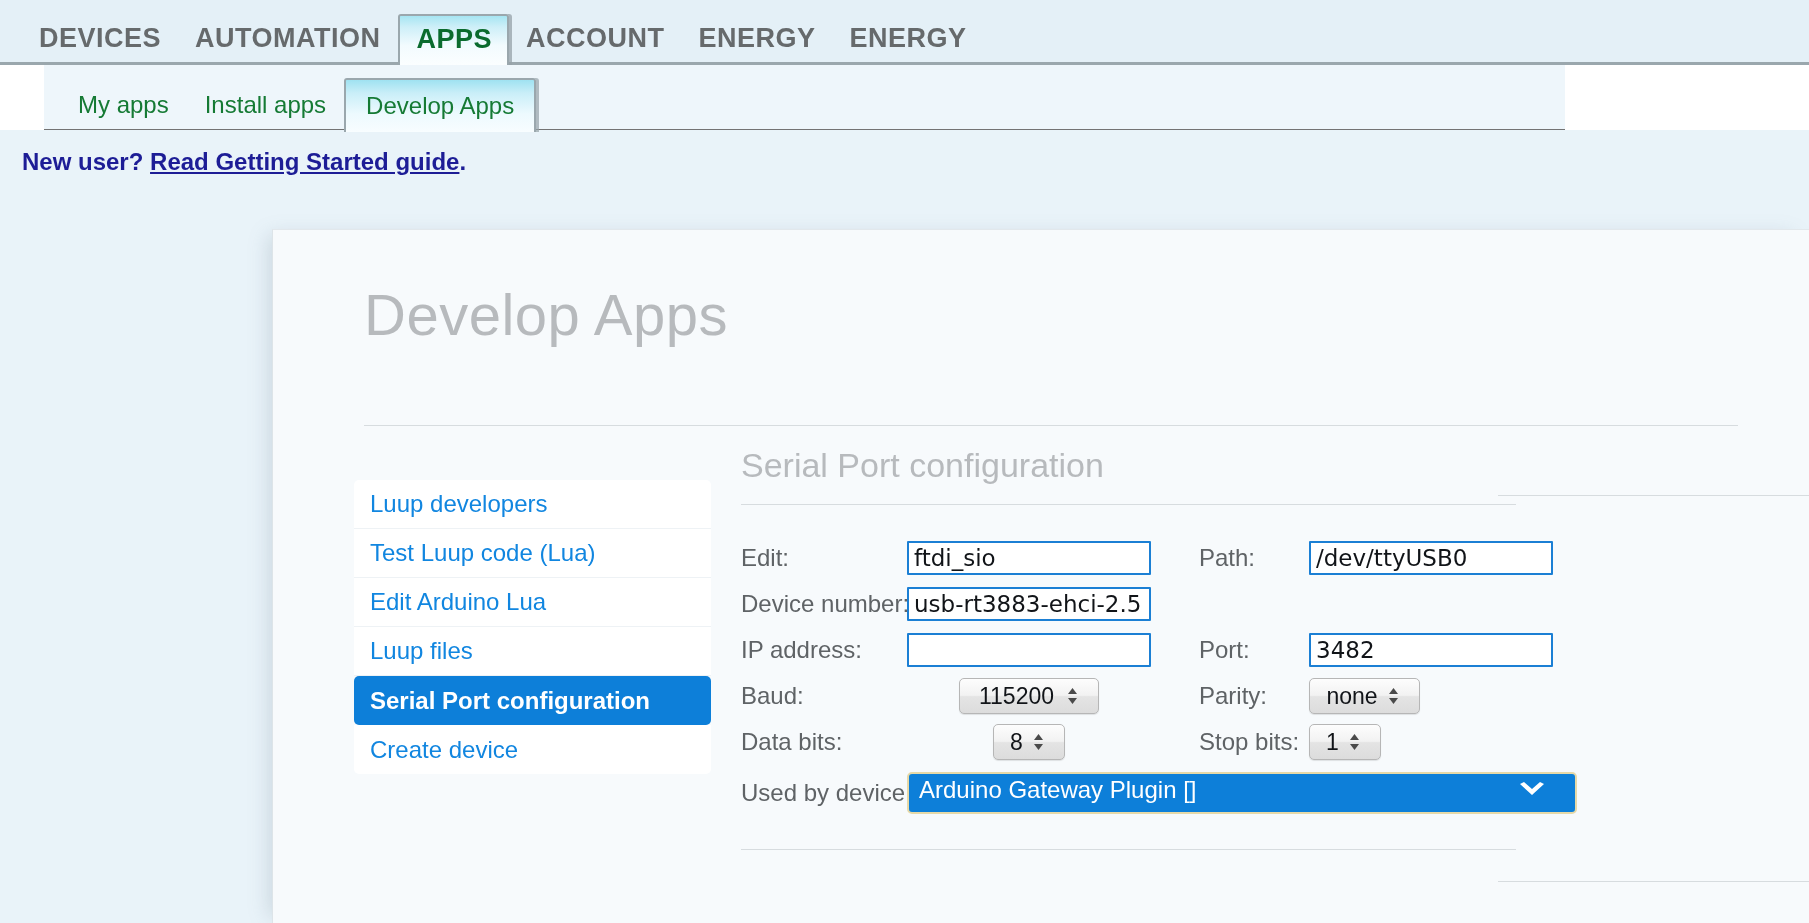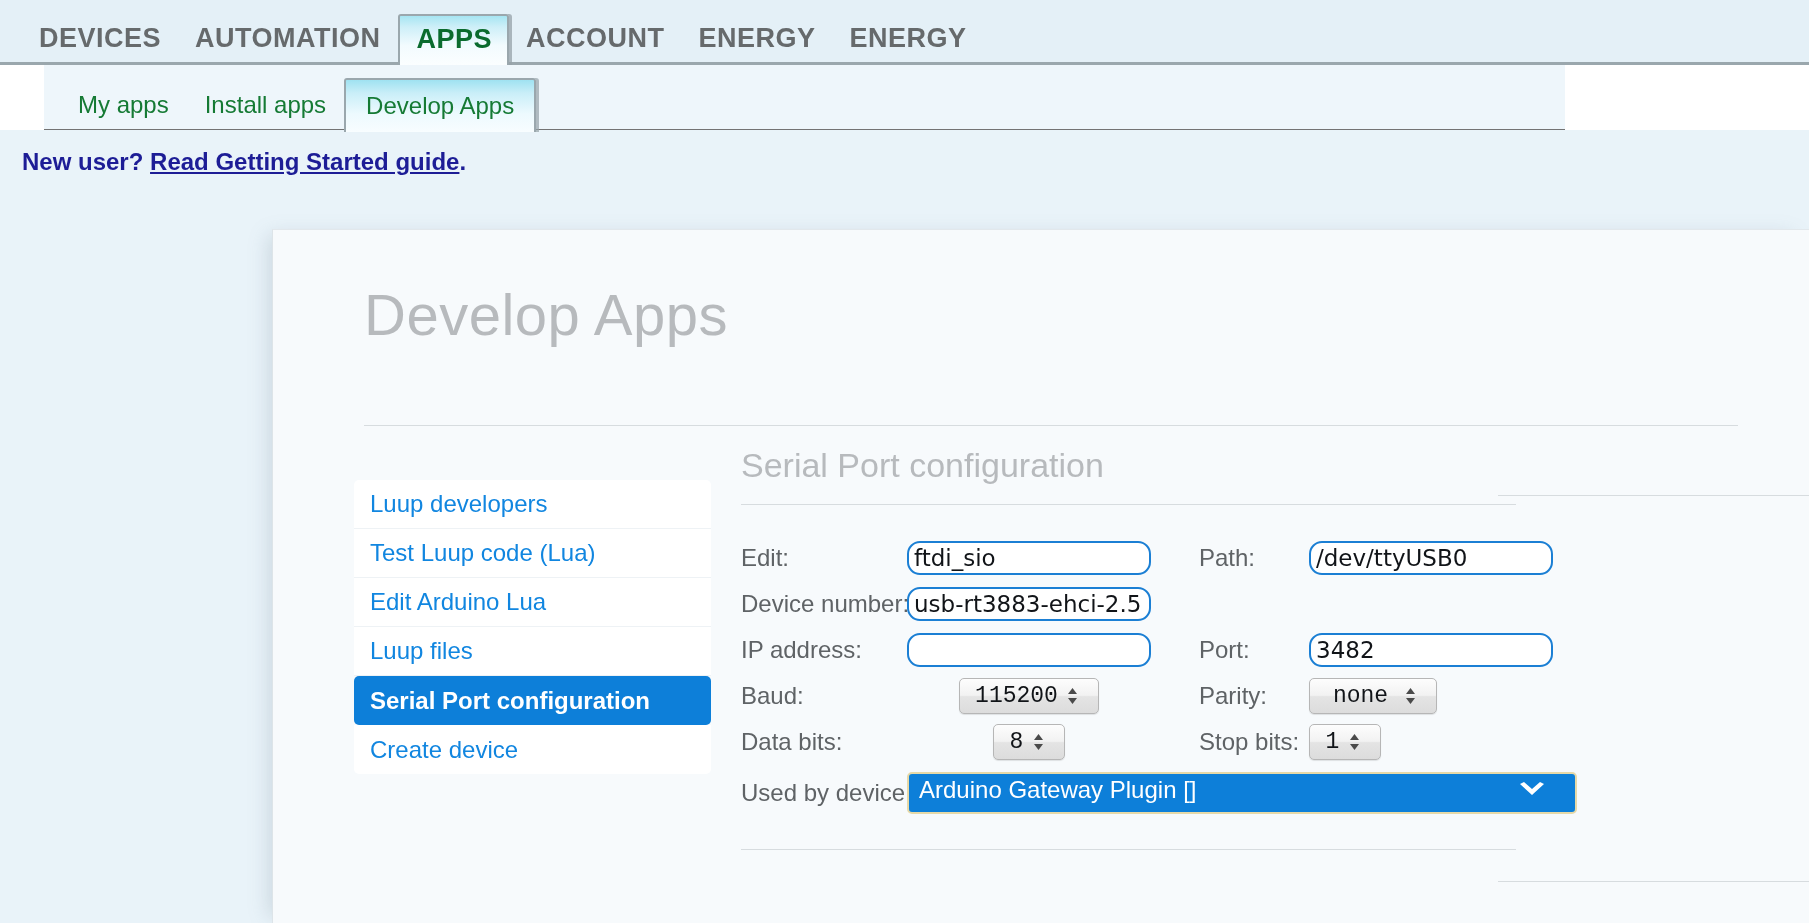--- a/index.html
+++ b/index.html
@@ -231,21 +231,21 @@
   }
   .lbl.c1 { width: 166px; }
   .lbl.c2 { width: 110px; }
 
   .txt {
     font-family: "DejaVu Sans", sans-serif;
     font-size: 23px;
     color: #111418;
     background: #ffffff;
     border: 2px solid #1b7fd4;
-    border-radius: 13px;
+    border-radius: 1px;
     box-sizing: border-box;
     height: 34px;
     padding: 0 5px;
     line-height: 30px;
     white-space: nowrap;
     overflow: hidden;
     cursor: text;
   }
   .txt.w-name   { width: 244px; }
   .txt.w-dev    { width: 244px; }
@@ -259,28 +259,28 @@
     display: inline-flex;
     align-items: center;
     justify-content: space-between;
     height: 36px;
     background: linear-gradient(to bottom, #fdfdfd 0%, #f2f2f2 48%, #e4e4e4 52%, #dcdcdc 100%);
     border: 1px solid #b6b6b6;
     border-radius: 5px;
     box-shadow: 0 1px 1px rgba(0,0,0,0.10);
     padding: 0 20px 0 12px;
     box-sizing: border-box;
-    font-family: Liberation Mono, monospace;
+    font-family: Liberation Sans, sans-serif;
     font-size: 23px;
     color: #111418;
     cursor: pointer;
     white-space: nowrap;
   }
   .stepper.w-baud   { width: 140px; }
-  .stepper.w-parity { width: 128px; }
+  .stepper.w-parity { width: 111px; }
   .stepper.w-data   { width: 72px;  }
   .stepper.w-stop   { width: 72px;  }
   .stepper .val { flex: 1; text-align: center; }
   .stepper .arrows {
     display: flex;
     flex-direction: column;
     align-items: center;
     justify-content: center;
     margin-left: 6px;
     line-height: 0;

